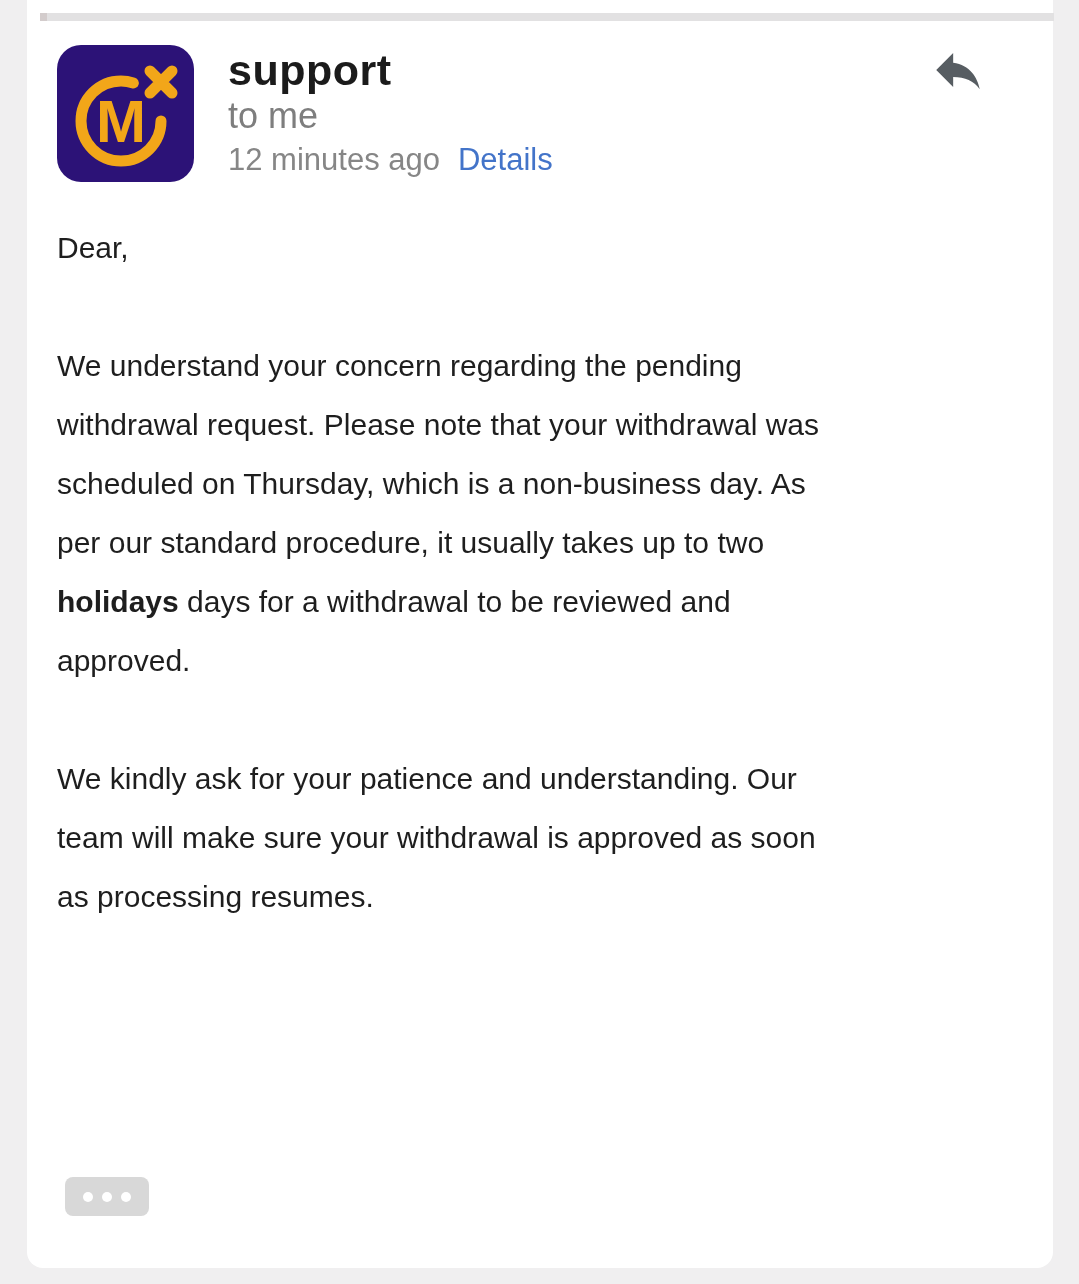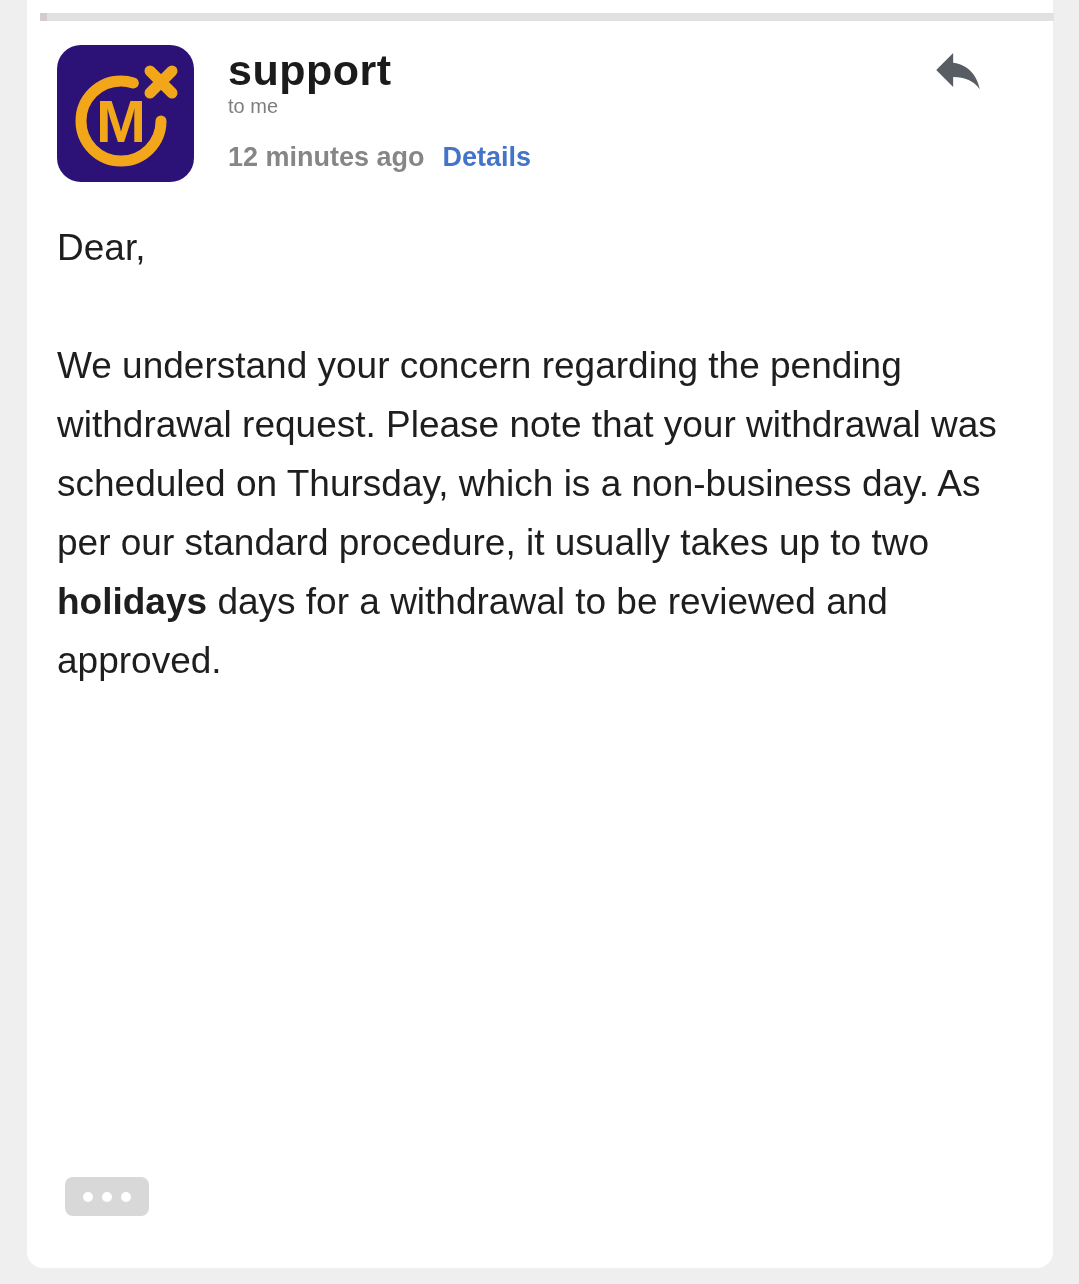--- a/index.html
+++ b/index.html
@@ -31,41 +31,41 @@
     overflow: hidden; padding: 0; border: none; cursor: pointer;
   }
   .avatar svg { display: block; width: 137px; height: 137px; }
   .sender {
     position: absolute; left: 201px; top: 46px;
     font-size: 43px; font-weight: 700; color: #1b1b1b;
     letter-spacing: 0.5px;
   }
   .recipient {
     position: absolute; left: 201px; top: 95px;
-    font-size: 20px; color: #7e7e7e; cursor: pointer;
+    font-size: 36px; color: #7e7e7e; cursor: pointer;
   }
   .time-row {
     position: absolute; left: 201px; top: 142px;
-    font-size: 27px; color: #868686; font-weight: bold;
+    font-size: 31px; color: #868686;
   }
   .details {
     color: #4374C9; margin-left: 18px;
     text-decoration: none; cursor: pointer;
   }
   .reply-btn {
     position: absolute; top: 40px; right: 64px;
     width: 62px; height: 60px;
     background: transparent; border: none; padding: 0;
     display: flex; align-items: center; justify-content: center;
     cursor: pointer;
   }
   .body-text {
     position: absolute; left: 30px; top: 218px;
     width: 992px;
-    font-size: 37px; line-height: 59px; color: #1e1e1e;
+    font-size: 30px; line-height: 59px; color: #1e1e1e;
   }
   .body-text p { margin: 0 0 59px 0; white-space: pre; }
   .body-text p.last { margin-bottom: 0; }
   .trim-btn {
     position: absolute; left: 38px; top: 1177px;
     width: 84px; height: 39px;
     background: #d8d8d8; border: none; border-radius: 8px;
     display: flex; align-items: center; justify-content: center; gap: 9px;
     cursor: pointer;
   }
@@ -103,20 +103,23 @@
   </button>
 
   <div class="body-text">
     <p><span>Dear,</span></p>
     <p><span>We understand your concern regarding the pending
 withdrawal request. Please note that your withdrawal was
 scheduled on Thursday, which is a non-business day. As
 per our standard procedure, it usually takes up to two
 </span><strong>holidays</strong><span> days for a withdrawal to be reviewed and
 approved.</span></p>
+    <p class="last"><span>We kindly ask for your patience and understanding. Our
+team will make sure your withdrawal is approved as soon
+as processing resumes.</span></p>
   </div>
 
   <button class="trim-btn">
     <span class="dot"></span>
     <span class="dot"></span>
     <span class="dot"></span>
   </button>
 
 </div>
 

